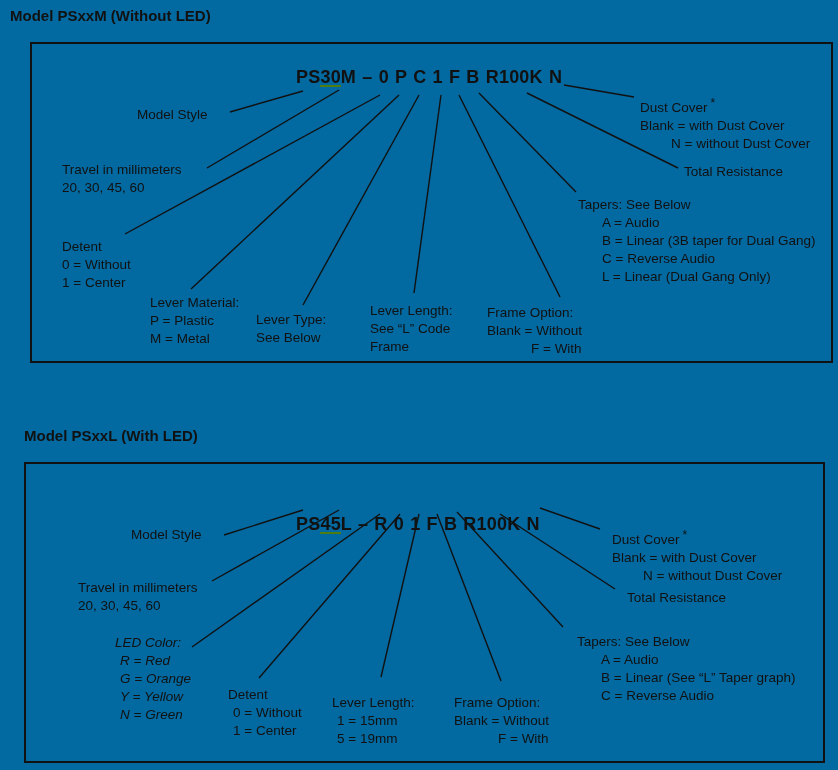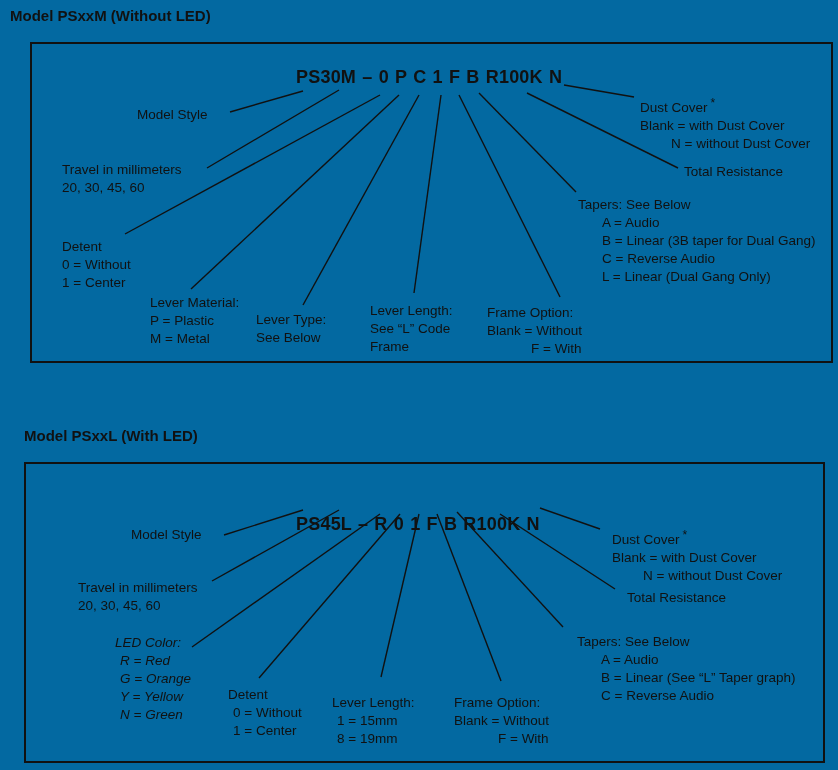--- a/index.html
+++ b/index.html
@@ -7,21 +7,21 @@
     position:relative;width:838px;height:770px;overflow:hidden;
     font-family:"Liberation Sans","DejaVu Sans",sans-serif;
     color:#111;background:#0369a1;
   }
   .hd{position:absolute;font-size:15px;font-weight:bold;white-space:nowrap;}
   .frame{position:absolute;border:2px solid #111;box-sizing:border-box;background:transparent;}
   .pn{
     position:absolute;font-size:18px;font-weight:bold;line-height:21px;
     white-space:pre;letter-spacing:.2px;word-spacing:1px;
   }
-  .pn .uline{display:inline-block;line-height:16px;border-bottom:2px solid #0369a1;}
+  .pn .uline{display:inline-block;line-height:16px;border-bottom:2px solid #4d7c0f;}
   .lbl{position:absolute;font-size:13.5px;line-height:18px;white-space:nowrap;}
   .ln{white-space:pre;}
   .in-s{margin-left:5px;}   
   .in-t{margin-left:24px;}   
   .in-n{margin-left:31px;}  
   .in-f{margin-left:44px;}  
   .star{font-size:12px;vertical-align:5px;margin-left:3px;}
   svg.lines{position:absolute;left:0;top:0;pointer-events:none;}
   svg.lines line{stroke:#111;stroke-width:1.4;}
 </style>
@@ -139,21 +139,21 @@
 
   <div class="lbl" style="left:228px;top:686px;">
     <div class="ln">Detent</div>
     <div class="ln in-s">0 = Without</div>
     <div class="ln in-s">1 = Center</div>
   </div>
 
   <div class="lbl" style="left:332px;top:694px;">
     <div class="ln">Lever Length:</div>
     <div class="ln in-s">1 = 15mm</div>
-    <div class="ln in-s">8 = 19mm</div>
+    <div class="ln in-s">5 = 19mm</div>
   </div>
 
   <div class="lbl" style="left:454px;top:694px;">
     <div class="ln">Frame Option:</div>
     <div class="ln">Blank = Without</div>
     <div class="ln in-f">F = With</div>
   </div>
 
   <div class="lbl" style="left:577px;top:633px;">
     <div class="ln">Tapers: See Below</div>

